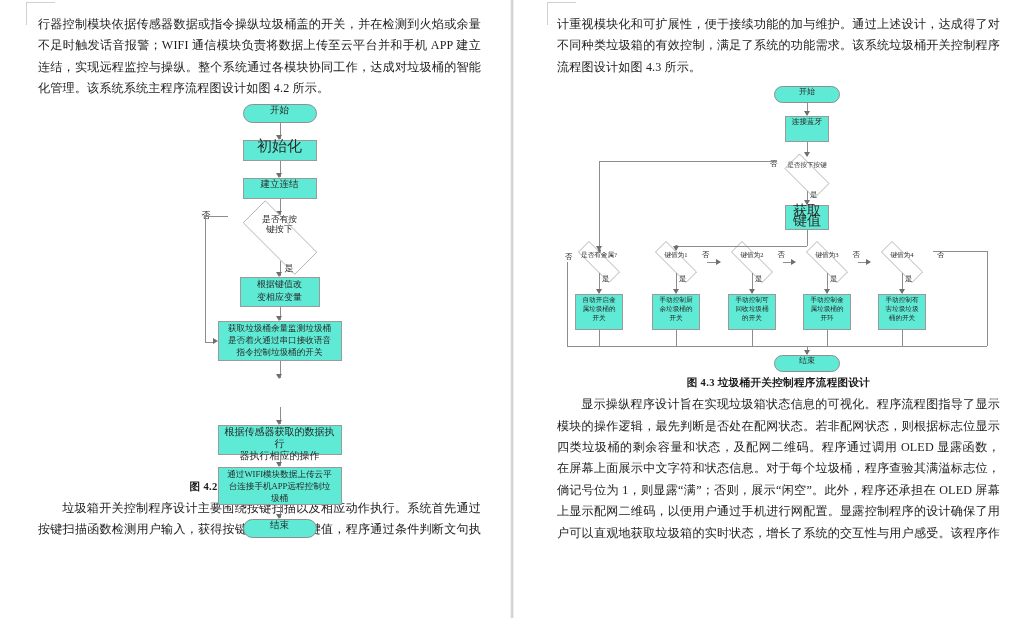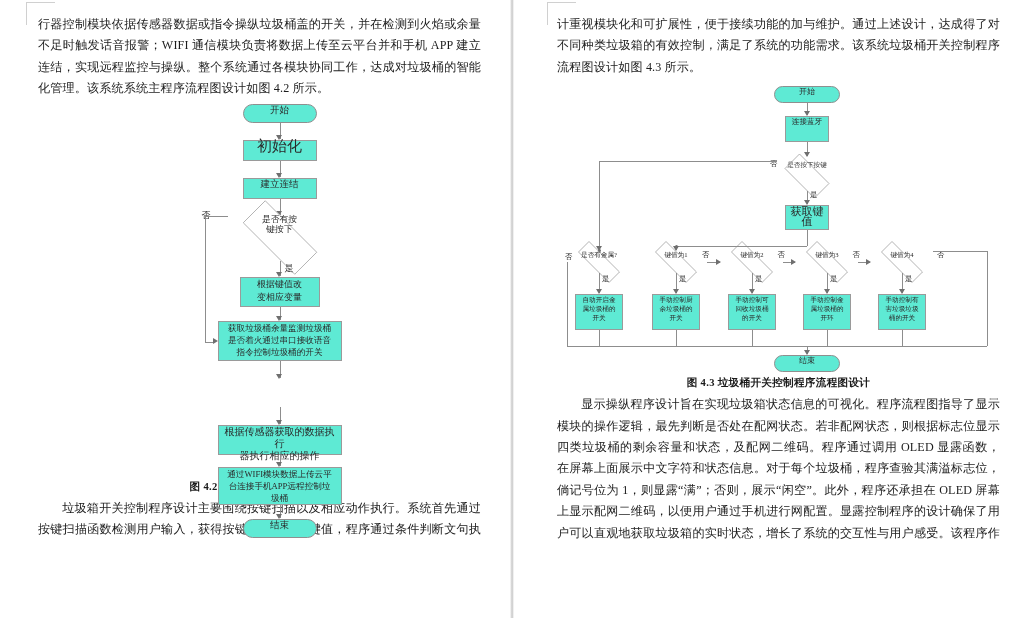--- a/index.html
+++ b/index.html
@@ -211,21 +211,21 @@
           <div class="ln v" style="left:250px;top:62px;height:14px;"></div>
           <div class="arrow" style="left:246.8px;top:72px;"></div>
           <div class="diamond" style="left:220px;top:81px;width:60px;height:30px;font-size:6.6px;">
             <div class="dshape" style=""></div>
             <div class="dtxt">是否按下按键</div>
           </div>
           <div class="elbl" style="left:213px;top:79px;font-size:7.4px;">否</div>
           <div class="elbl" style="left:253px;top:110px;font-size:7.4px;">是</div>
           <div class="ln v" style="left:250px;top:111px;height:13px;"></div>
           <div class="arrow" style="left:246.8px;top:120px;"></div>
-          <div class="node proc" style="left:228px;top:125px;width:44px;height:25px;font-size:11px;line-height:10px;">
+          <div class="node proc" style="left:228px;top:125px;width:44px;height:25px;font-size:14px;line-height:10px;">
             <span class="lbl">获取键值</span>
           </div>
           <div class="diamond" style="left:11px;top:171px;width:62px;height:22px;font-size:6.6px;">
             <div class="dshape" style=""></div>
             <div class="dtxt">是否有金属?</div>
           </div>
           <div class="diamond" style="left:88px;top:171px;width:62px;height:22px;font-size:6.6px;">
             <div class="dshape" style=""></div>
             <div class="dtxt">键值为1</div>
           </div>

